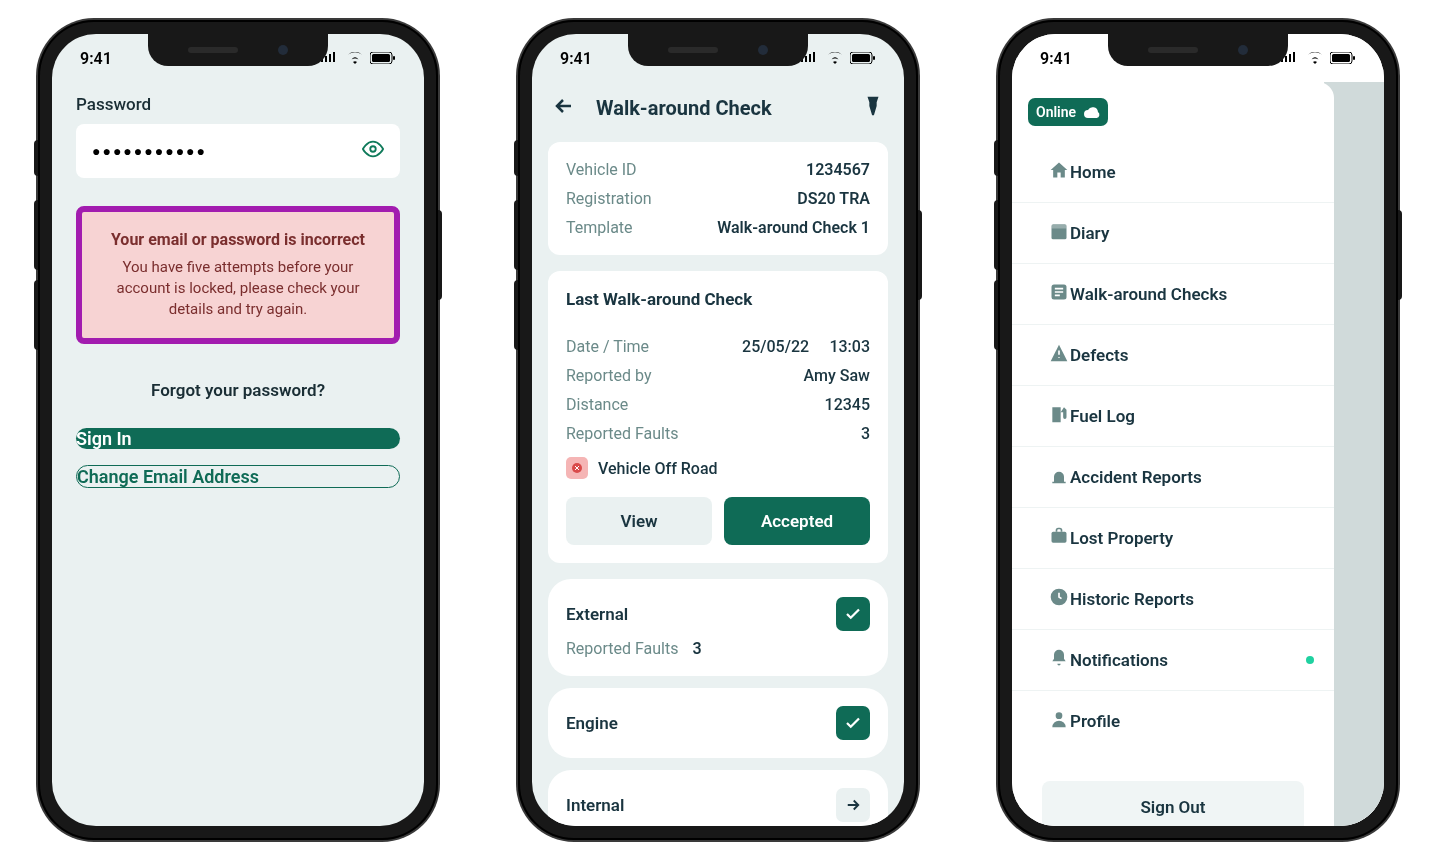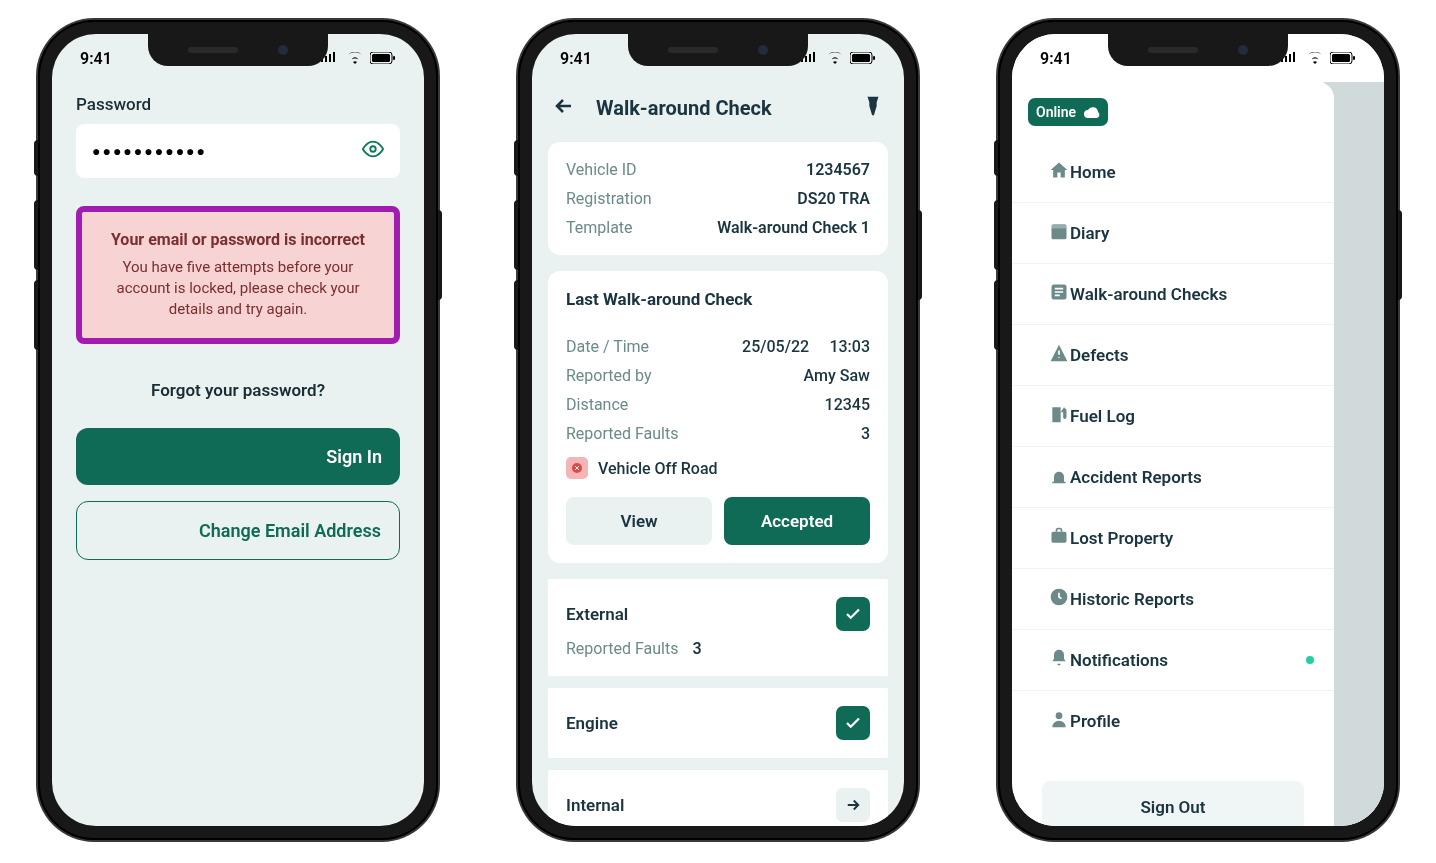--- a/index.html
+++ b/index.html
@@ -113,25 +113,24 @@
   padding: 18px;
   text-align: center;
 }
 .error-title { color: #7a2e2e; font-weight: 700; font-size: 16px; margin-bottom: 8px; }
 .error-msg { color: #7a2e2e; font-size: 15px; line-height: 1.4; }
 
 .forgot { text-align: center; margin-top: 36px; font-weight: 600; color: #1a2e35; font-size: 17px; }
 
 .btn {
   width: 100%;
-  padding: 18px;
   border-radius: 12px;
   font-size: 18px;
   font-weight: 600;
-  text-align: right;
+  text-align: left;
   border: none;
   margin-top: 28px;
 }
 .btn-primary { background: #0f6b56; color: #fff; }
 .btn-outline { background: transparent; border: 1.5px solid #0f6b56; color: #0f6b56; margin-top: 16px; }
 
 
 .wac-header {
   display: flex; align-items: center; justify-content: space-between;
   padding: 12px 20px 20px;
@@ -164,21 +163,21 @@
 
 .btn-row { display: flex; gap: 12px; }
 .btn-sm {
   flex: 1; padding: 14px; border-radius: 8px; font-size: 17px; font-weight: 600; text-align: center; border: none;
 }
 .btn-view { background: #EAF1F1; color: #1a3540; }
 .btn-accept { background: #0f6b56; color: #fff; }
 
 .section-row {
   display: flex; justify-content: space-between; align-items: center;
-  background: #fff; border-radius: 2px; margin: 0 16px 12px; padding: 18px;
+  background: #fff; border-radius: 23px; margin: 0 16px 12px; padding: 18px;
 }
 .section-row.tall { flex-direction: column; align-items: stretch; gap: 8px; }
 .section-title { font-size: 17px; font-weight: 600; color: #1a3540; }
 .check-badge {
   width: 34px; height: 34px; background: #0f6b56; border-radius: 7px;
   display: flex; align-items: center; justify-content: center; color: #fff;
 }
 .arrow-badge {
   width: 34px; height: 34px; background: #EAF1F1; border-radius: 7px;
   display: flex; align-items: center; justify-content: center; color: #1a3540;

